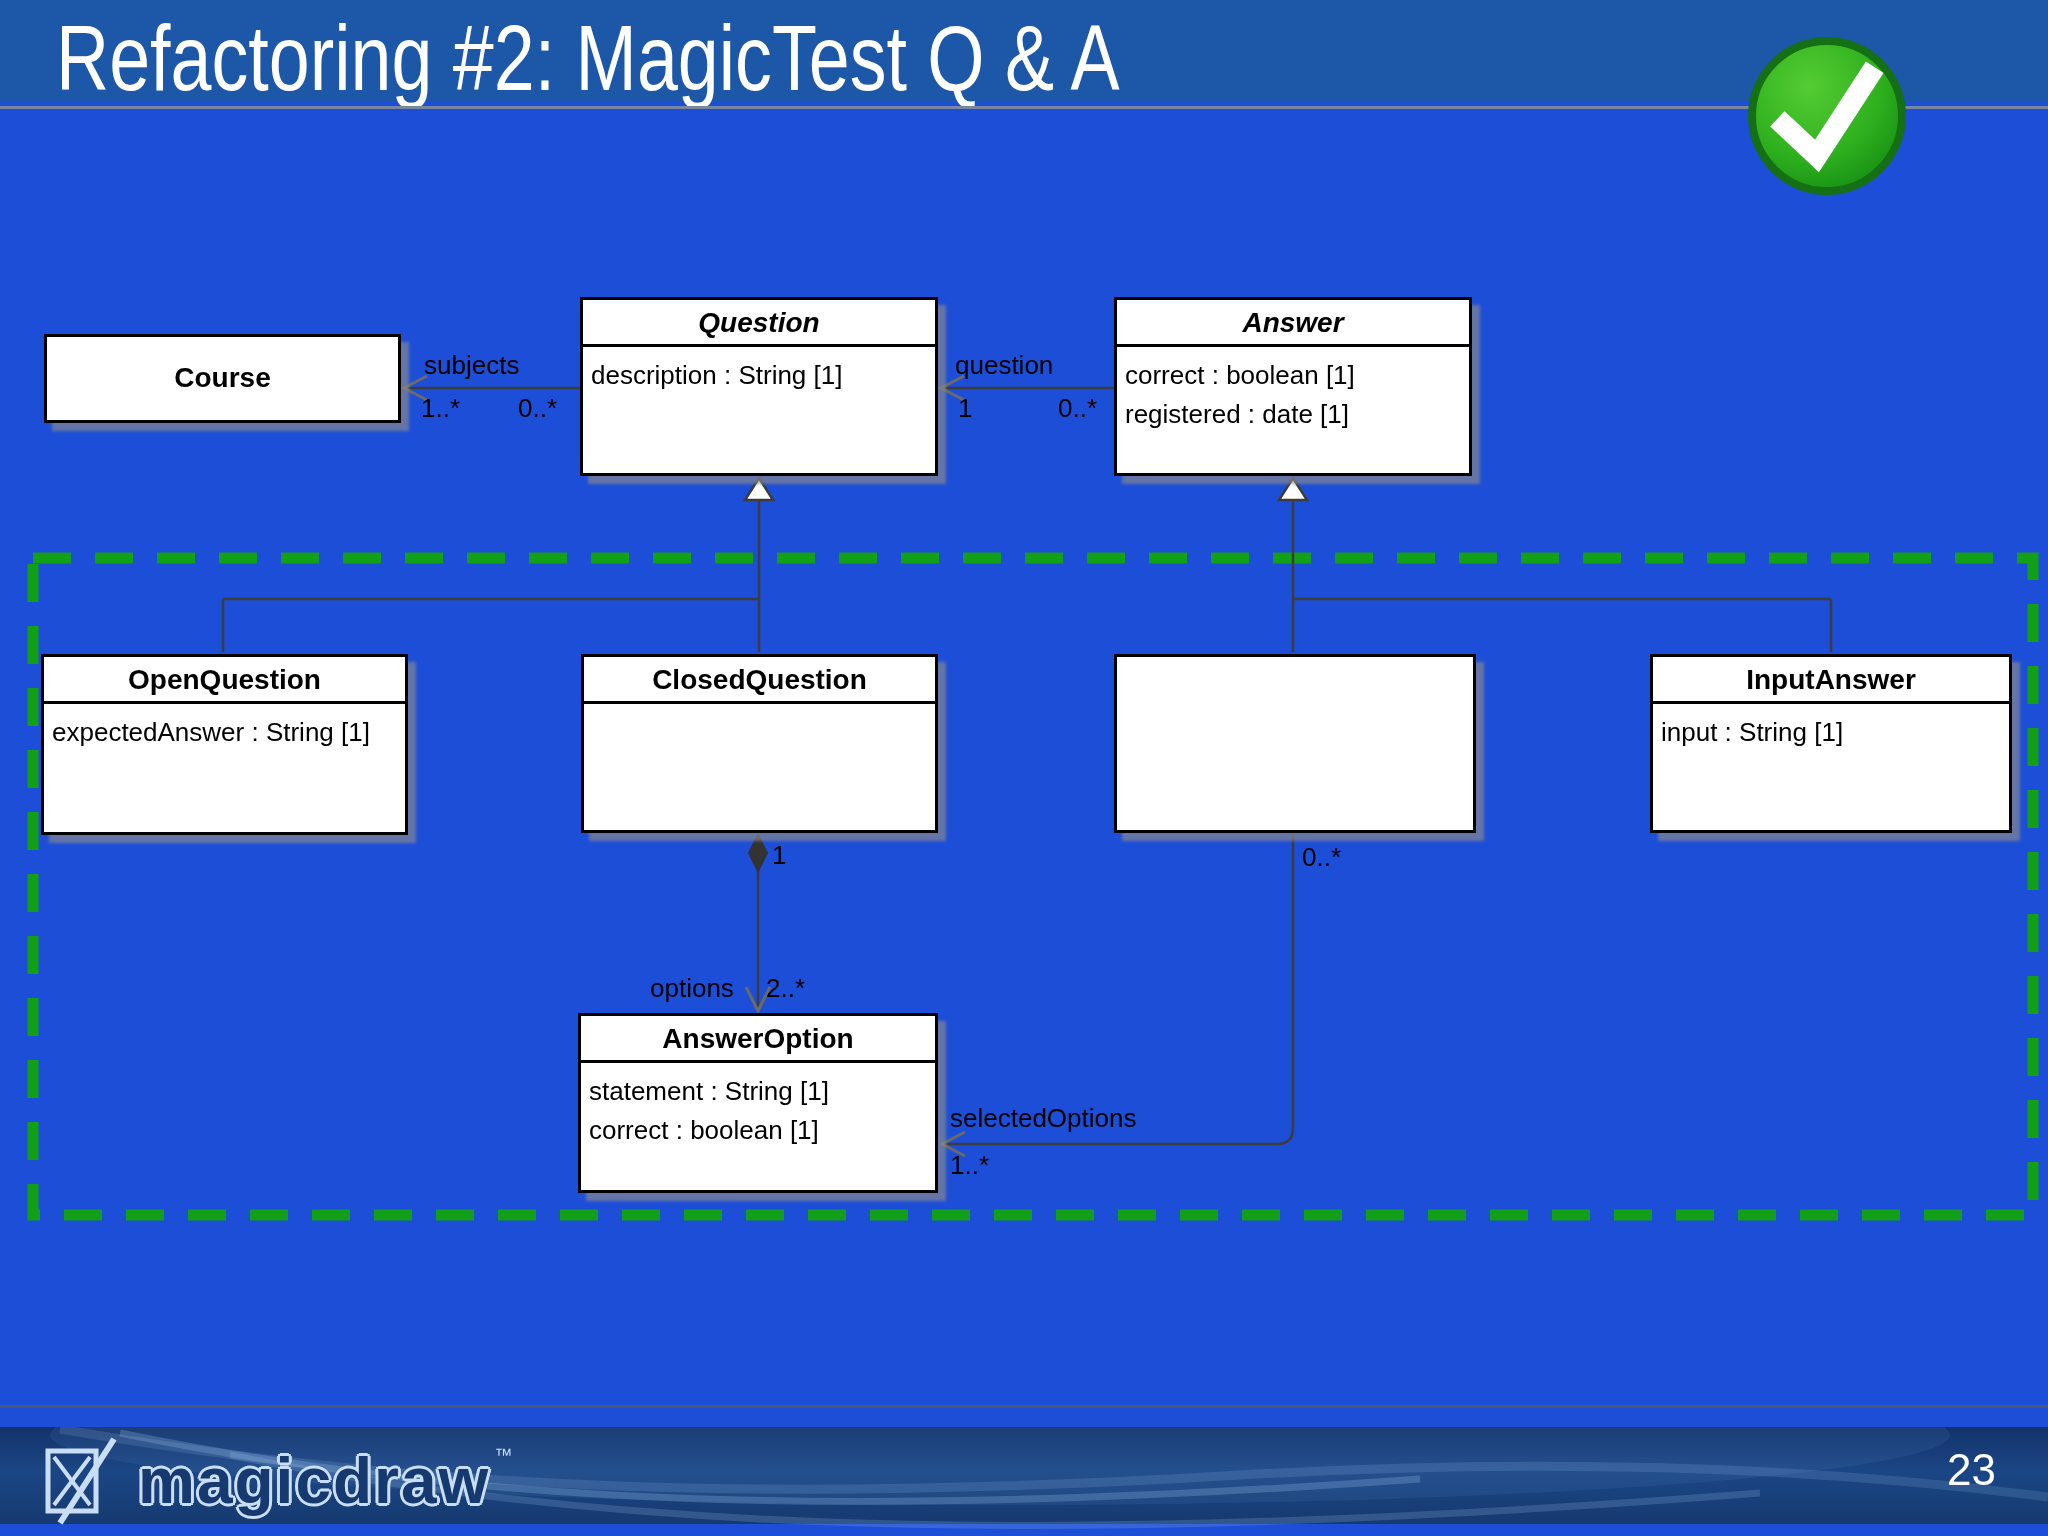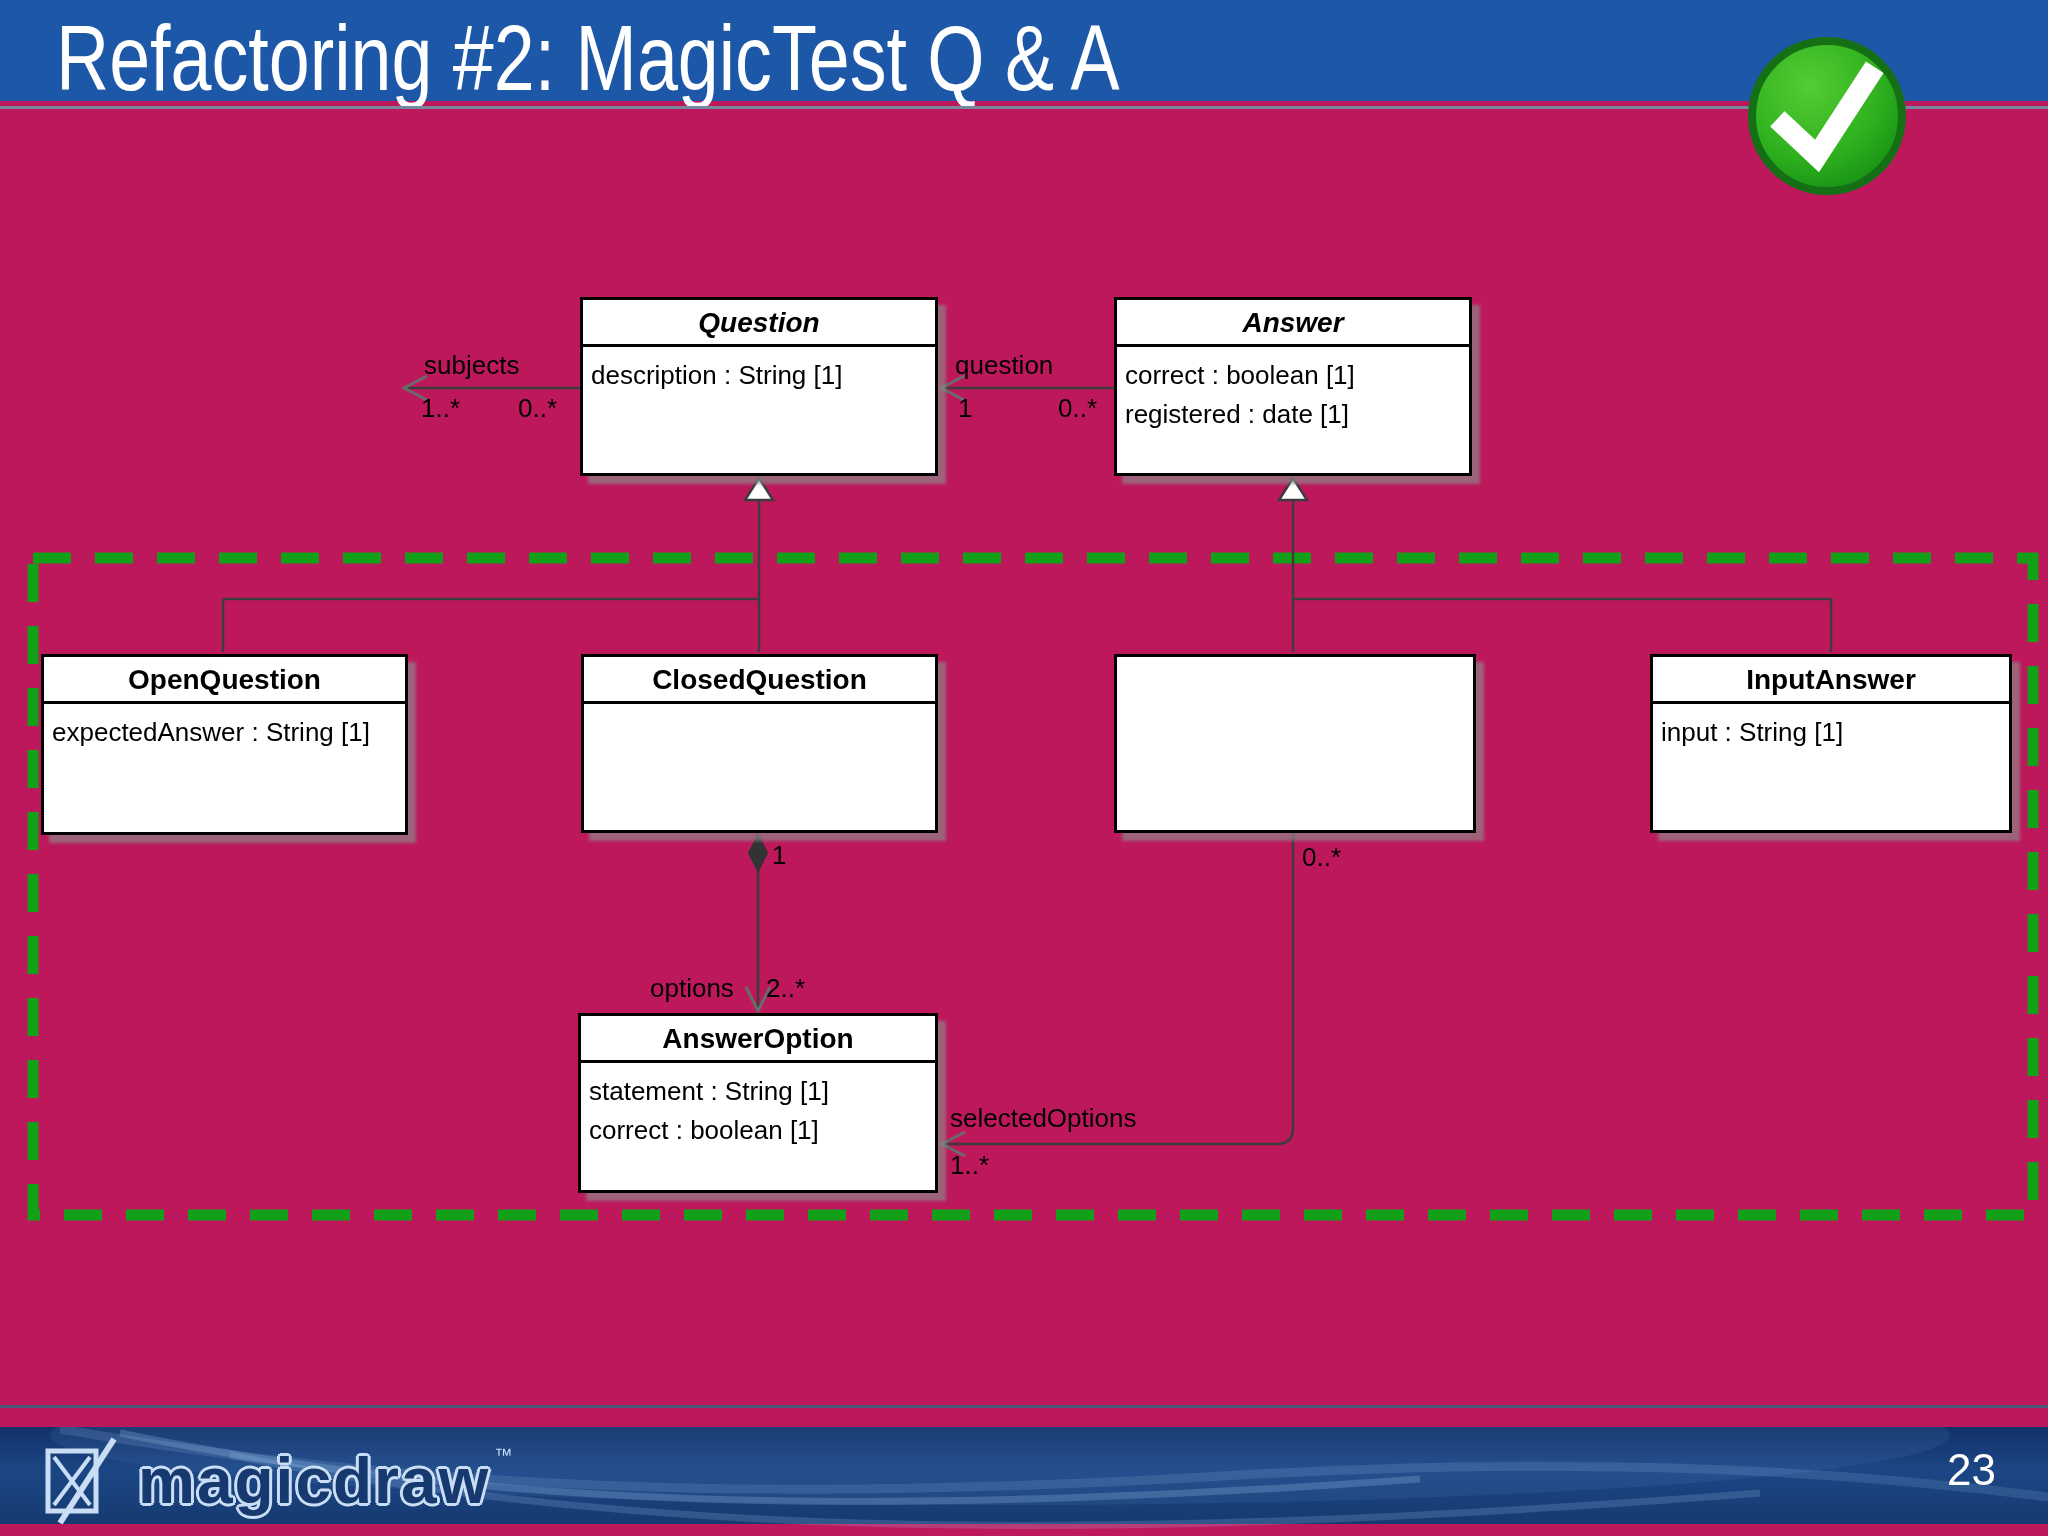--- a/index.html
+++ b/index.html
@@ -1,17 +1,17 @@
 <!DOCTYPE html>
 <html style="--header-blue: #1d57a8; --dash-green: #12a018; --check-green: #2eb01e; --footer-navy: #16396f;"><head>
 <meta charset="utf-8">
 <style>
   html,body{margin:0;padding:0;background:#666;}
   .slide{
-    position:relative;width:2048px;height:1536px;background:#be185d;overflow:hidden;
+    position:relative;width:2048px;height:1536px;background:#1d4ed8;overflow:hidden;
     font-family:"Liberation Sans","DejaVu Sans",sans-serif;color:#000;
   }
   
   .header-bar{position:absolute;left:0;top:0;width:2048px;height:101px;background:var(--header-blue,#1d57a8);}
   .header-title{
     position:absolute;left:56px;top:6px;white-space:nowrap;color:#fff;
     font-size:92px;font-weight:400;transform:scaleX(0.80);transform-origin:left top;letter-spacing:0px;
   }
   .header-underline{position:absolute;left:0;top:106px;width:2048px;height:3px;background:#76879e;}
   
@@ -96,20 +96,23 @@
     <polygon class="conn-fill-white" points="1293,478 1279,500 1307,500"></polygon>
 
     <path class="conn" d="M758,869 V1010"></path>
     <polygon class="conn-fill-dark" points="758,835 767,853 758,871 749,853"></polygon>
     <path class="arrow" d="M746,987 L758,1011 L770,987"></path>
 
     <path class="conn" d="M1293,833 V1128 Q1293,1144 1277,1144 H941"></path>
     <path class="arrow" d="M965,1132 L942,1144 L965,1156"></path>
   </svg>
 
+  <div class="uml-class single" style="left:44px;top:334px;width:357px;height:89px">
+    <div class="uml-title">Course</div>
+  </div>
 
   <div class="uml-class abstract" style="left:580px;top:297px;width:358px;height:179px">
     <div class="uml-title">Question</div>
     <div class="uml-attrs">
       <div class="uml-attr">description : String [1]</div>
     </div>
   </div>
 
   <div class="uml-class abstract" style="left:1114px;top:297px;width:358px;height:179px">
     <div class="uml-title">Answer</div>

